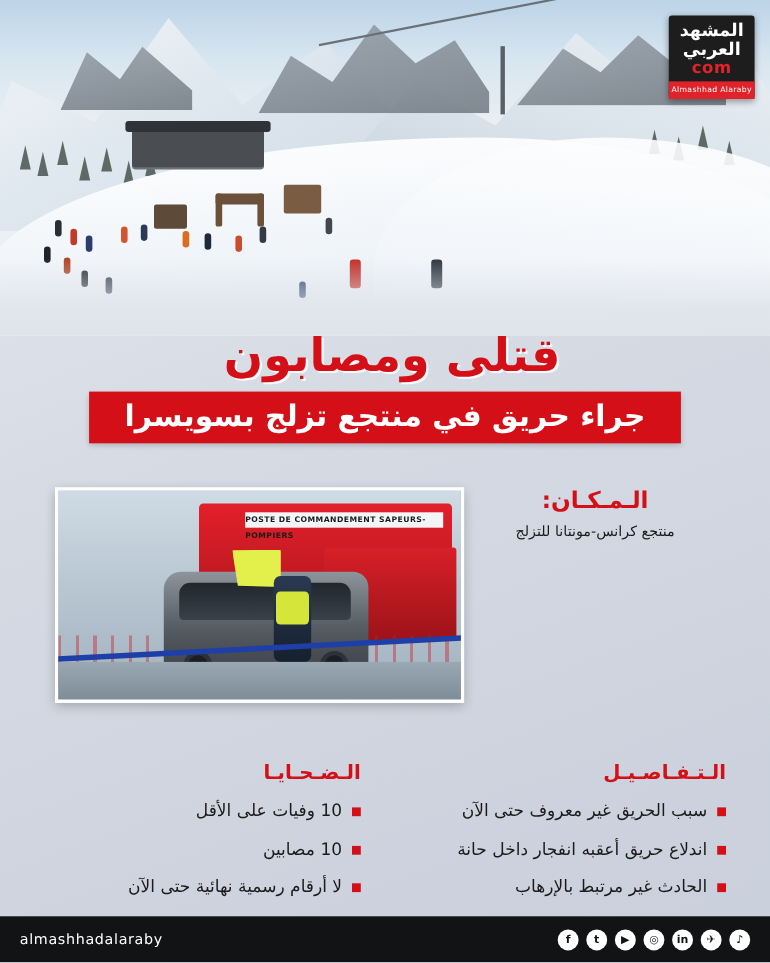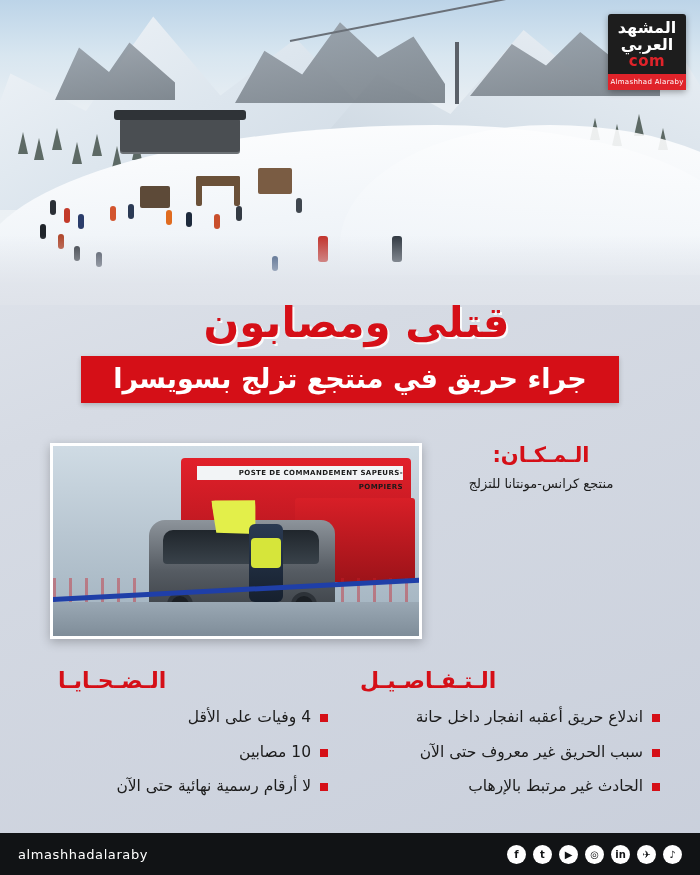--- a/index.html
+++ b/index.html
@@ -160,23 +160,23 @@
     box-shadow: 0 3px 10px rgba(0,0,0,.25);
     overflow: hidden;
   }
   .p2-sky { position:absolute; inset:0; background: linear-gradient(180deg,#cfdbe4 0%,#b9c7d2 45%,#9fb0bd 100%); }
   .p2-truck {
     position: absolute; top: 12px; right: 8px; width: 230px; height: 96px;
     background: linear-gradient(180deg,#e2202a 0%, #b3161e 100%);
     border-radius: 4px;
   }
   .p2-truck-band {
-    position: absolute; top: 8px; right: 8px; width: 206px; height: 14px;
+    position: absolute; top: 8px; right: 8px; width: 180px; height: 14px;
     background: #f2f4f6; color: #1a1a1a; font-size: 7px; font-weight: bold;
-    letter-spacing: .4px; text-align: right; line-height: 14px; direction: ltr;
+    letter-spacing: .4px; text-align: left; line-height: 14px; direction: ltr;
   }
   .p2-truck2 {
     position: absolute; top: 52px; right: 4px; width: 120px; height: 84px;
     background: linear-gradient(180deg,#d81f27 0%, #9d1319 100%);
     border-radius: 3px;
   }
   .p2-van {
     position: absolute; bottom: 24px; left: 96px; width: 186px; height: 92px;
     background: linear-gradient(180deg,#8d949b 0%, #565c63 55%, #3d4248 100%);
     border-radius: 16px 14px 6px 6px;
@@ -229,22 +229,22 @@
   .info-line {
     color: #1b1b1b; font-size: 13px; margin-top: 7px; line-height: 1.5;
   }
   .info-block + .info-block { margin-top: 22px; }
 
   
   .list-col { position: absolute; }
   .list-col.victims { top: 668px; right: 372px; width: 270px; }
   .list-col.details { top: 668px; right: 40px; width: 300px; }
   .list-title {
-    color: #d50f17; font-size: 22px; font-weight: bold;
-    letter-spacing: 2px; text-align: left; margin-bottom: 14px;
+    color: #d50f17; font-size: 18px; font-weight: bold;
+    letter-spacing: 2px; text-align: right; margin-bottom: 14px; margin-top: 24px;
   }
   .bullet-row {
     display: flex; align-items: center; justify-content: flex-start;
     gap: 9px; margin-bottom: 13px;
     flex-direction: row;
   }
   .bullet-row .sq {
     width: 8px; height: 8px; background: #d50f17; flex: 0 0 8px;
   }
   .bullet-row .txt {
@@ -371,41 +371,41 @@
     <div class="info-block">
       <div class="info-title">الـمـكـان:</div>
       <div class="info-line">منتجع كرانس-مونتانا للتزلج</div>
     </div>
   </div>
 
   <div class="list-col victims">
     <div class="list-title">الـضـحـايـا</div>
     <div class="bullet-row">
       <span class="sq"></span>
-      <span class="txt">4 وفيات على الأقل</span>
+      <span class="txt">10 وفيات على الأقل</span>
     </div>
     <div class="bullet-row">
       <span class="sq"></span>
       <span class="txt">10 مصابين</span>
     </div>
     <div class="bullet-row">
       <span class="sq"></span>
       <span class="txt">لا أرقام رسمية نهائية حتى الآن</span>
     </div>
   </div>
 
   <div class="list-col details">
     <div class="list-title">الـتـفـاصـيـل</div>
     <div class="bullet-row">
       <span class="sq"></span>
+      <span class="txt">سبب الحريق غير معروف حتى الآن</span>
+    </div>
+    <div class="bullet-row">
+      <span class="sq"></span>
       <span class="txt">اندلاع حريق أعقبه انفجار داخل حانة</span>
-    </div>
-    <div class="bullet-row">
-      <span class="sq"></span>
-      <span class="txt">سبب الحريق غير معروف حتى الآن</span>
     </div>
     <div class="bullet-row">
       <span class="sq"></span>
       <span class="txt">الحادث غير مرتبط بالإرهاب</span>
     </div>
   </div>
 
   <div class="footer">
     <div class="footer-handle">almashhadalaraby</div>
     <div class="social">

